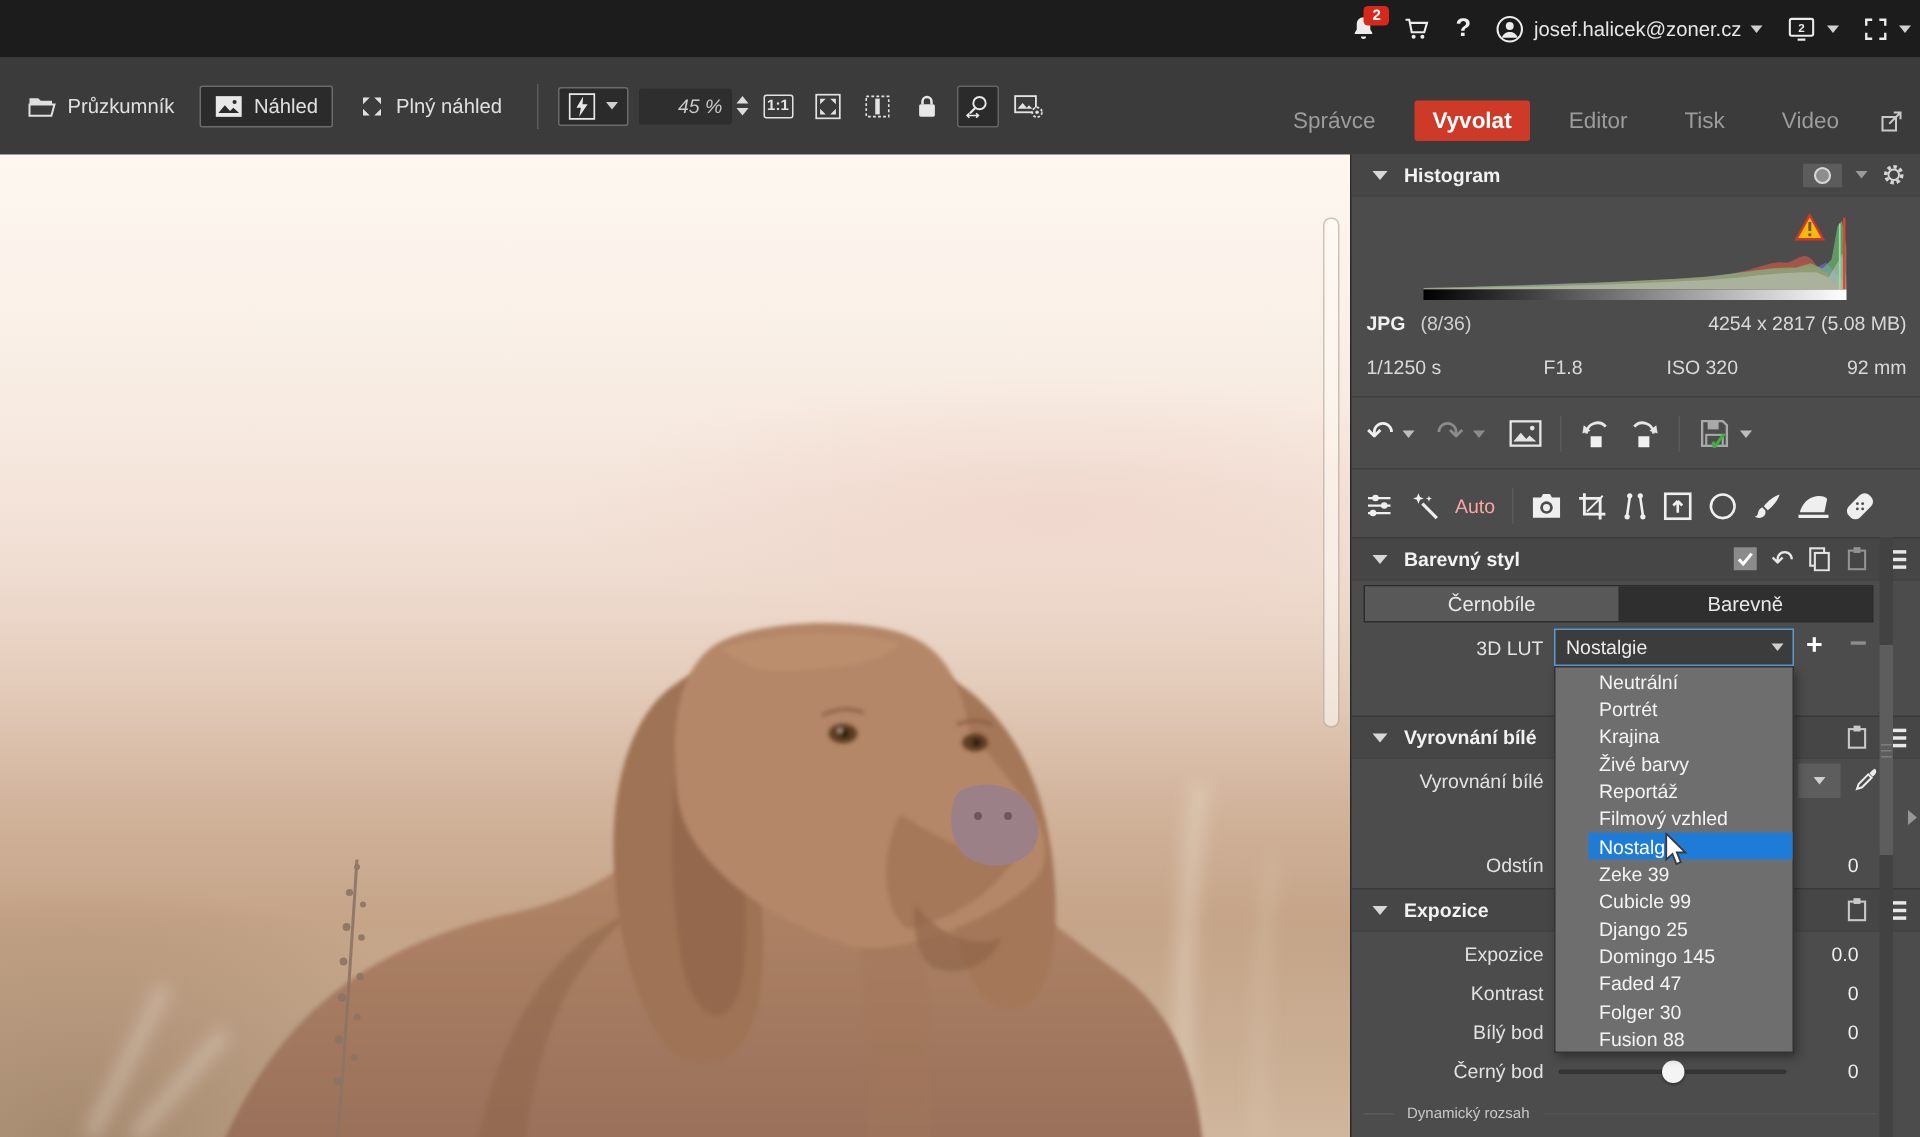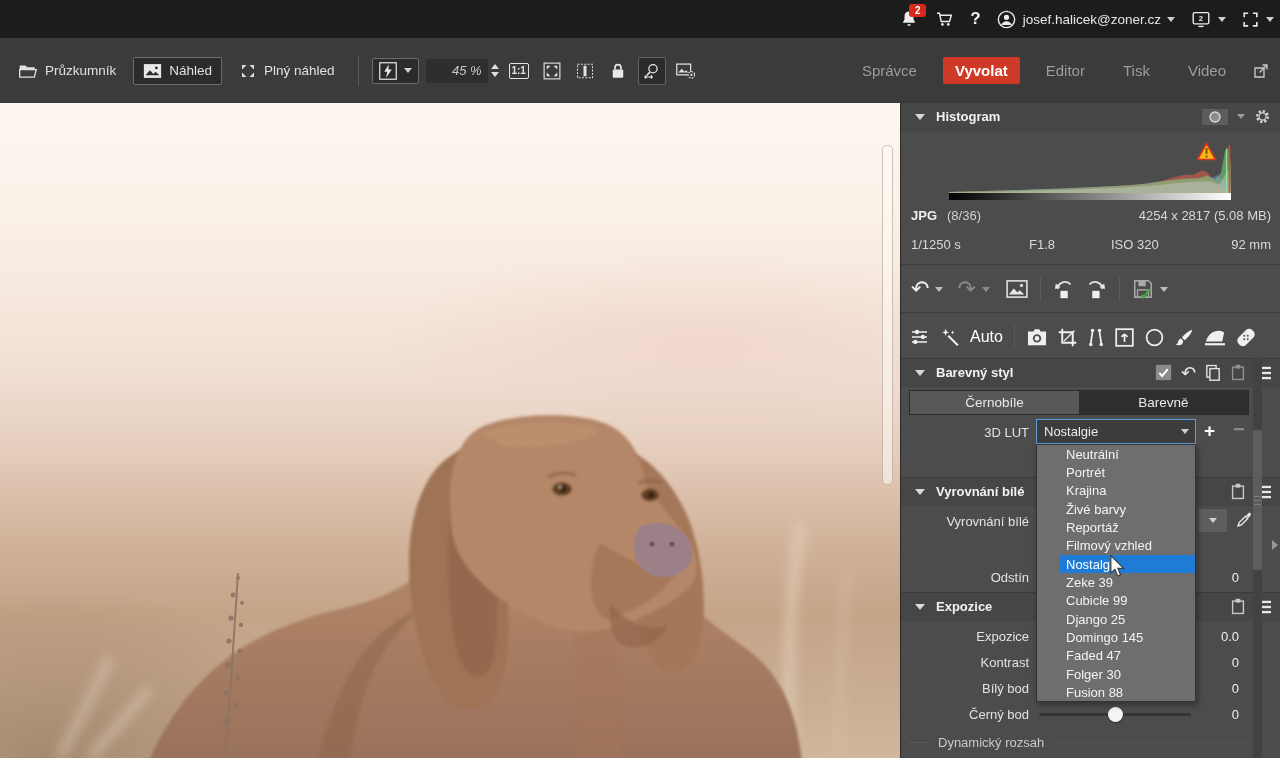--- a/index.html
+++ b/index.html
@@ -20,21 +20,21 @@
   .tbtn{display:flex;align-items:center;gap:7px;padding:5px 9px;color:#e0e0e0;font-size:13.5px;border:1px solid transparent;border-radius:2px;}
   .tbtn.selected{background:#2b2b2b;border-color:#6b6b6b;}
   .vsep{width:1px;height:30px;background:#5a5a5a;margin:0 6px;}
   .zoomfield{width:56px;height:24px;background:#2e2e2e;color:#c9c9c9;font-size:13px;display:flex;align-items:center;justify-content:flex-end;padding-right:6px;border-radius:2px;}
   .stepper{display:flex;flex-direction:column;gap:3px;margin-left:3px;}
   .stepper .up{width:0;height:0;border-left:4px solid transparent;border-right:4px solid transparent;border-bottom:5px solid #dcdcdc;}
   .stepper .dn{width:0;height:0;border-left:4px solid transparent;border-right:4px solid transparent;border-top:5px solid #dcdcdc;}
   .ibtn{display:flex;align-items:center;justify-content:center;width:26px;height:26px;border-radius:2px;}
   .ibtn.pressed{background:#2b2b2b;border:1px solid #636363;}
   .oneone{border:1.5px solid #e3e3e3;color:#e3e3e3;font-size:10px;font-weight:bold;width:18px;height:14px;display:flex;align-items:center;justify-content:center;border-radius:2px;}
-  .mtabs{position:absolute;right:10px;top:0;height:65px;display:flex;align-items:center;gap:14px;}
+  .mtabs{position:absolute;right:10px;top:10px;height:65px;display:flex;align-items:center;gap:14px;}
   .mtab{color:#9c9c9c;font-size:15px;padding:5px 12px;}
   .mtab.active{background:#ce3a27;color:#fff;font-weight:bold;border-radius:2px;}
   
   .image-area{position:absolute;left:0;top:103px;width:900px;height:655px;overflow:hidden;
     background:
       radial-gradient(55% 45% at 6% 102%, rgba(125,95,68,.55), rgba(125,95,68,0) 62%),
       radial-gradient(48% 18% at 78% 36%, rgba(238,206,196,.55), rgba(238,206,196,0) 75%),
       linear-gradient(180deg,#fdf7f0 0%,#faf1e8 16%,#f6e8de 30%,#f0ddd2 42%,#e4ccba 54%,#d2b49c 66%,#c5a488 78%,#c9ad93 90%,#d0b69c 100%);}
   .img-scroll{position:absolute;right:7px;top:42px;width:9px;height:338px;border-radius:5px;
       background:rgba(255,252,246,.55);border:1px solid rgba(130,115,100,.4);}
@@ -56,21 +56,21 @@
   .plusbtn{position:absolute;left:303px;top:317px;color:#fff;font-size:19px;font-weight:bold;line-height:22px;}
   .minusbtn{position:absolute;left:332px;top:315px;color:#8d8d8d;font-size:20px;font-weight:bold;line-height:22px;}
   .droplist{position:absolute;left:135px;top:341px;width:160px;height:258px;background:#6e6e6e;border:1px solid #333;box-sizing:border-box;z-index:40;box-shadow:2px 3px 6px rgba(0,0,0,.35);}
   .dropitem{height:18.35px;display:flex;align-items:center;padding-left:7px;color:#f3f3f3;font-size:13px;white-space:nowrap;margin-left:22px;}
   .dropitem.sel{background:#1e7cd7;color:#fff;}
   .tabs2{position:absolute;left:8px;top:287px;width:340px;height:25px;display:flex;border:1px solid #2c2c2c;box-sizing:border-box;}
   .tab-cell{flex:1;display:flex;align-items:center;justify-content:center;font-size:13.5px;color:#e8e8e8;}
   .slider{position:absolute;left:138px;width:152px;height:26px;}
   .slider .track{position:absolute;left:0;right:0;top:12px;height:3px;background:#353535;border-radius:2px;}
   .slider .knob{position:absolute;top:6px;width:15px;height:15px;border-radius:50%;background:#f4f4f4;box-shadow:0 1px 2px rgba(0,0,0,.4);}
-  .subsec{position:absolute;left:0;width:380px;height:26px;display:flex;align-items:center;color:#c9c9c9;font-size:13px;}
+  .subsec{position:absolute;left:0;width:380px;height:26px;display:flex;align-items:center;color:#c9c9c9;font-size:10px;}
   .subsec .ln{flex:1;height:1px;background:#5a5a5a;}
   .subsec .txt{margin:0 9px;white-space:nowrap;}
   .panel-scroll{position:absolute;left:352px;top:255px;width:9px;height:400px;background:#424242;}
   .panel-thumb{position:absolute;left:0;top:72px;width:9px;height:140px;background:#5d5d5d;}
   .grip{position:absolute;left:1px;width:7px;height:1px;background:#7c7c7c;}
   .cursor{position:absolute;left:208px;top:452px;z-index:60;}
   .collapse-arrow{position:absolute;left:371px;top:437px;width:0;height:0;border-top:5px solid transparent;border-bottom:5px solid transparent;border-left:6px solid #979797;}
   svg{display:block;}
 </style>
 </head>
@@ -377,21 +377,21 @@
             <circle cx="9" cy="6" r="2.6"></circle>
             <circle cx="16" cy="12" r="2.6"></circle>
             <circle cx="7" cy="18" r="2.6"></circle>
           </g>
         </svg>
       <svg width="22" height="21" viewBox="0 0 24 24">
           <path d="M10 10L21 21" stroke="#efefef" stroke-width="2.4"></path>
           <path d="M7 2l1.2 3L11 6l-2.8 1L7 10 5.8 7 3 6l2.8-1z" fill="#efefef"></path>
           <path d="M15 4l.7 1.8L17.5 6l-1.8.7L15 8.5l-.7-1.8L12.5 6l1.8-.2z" fill="#efefef"></path>
         </svg>
-      <span style="color:#ffffff;font-size:16px;">Auto</span>
+      <span style="color:#fca5a5;font-size:13px;">Auto</span>
       <div class="vsep" style="height:24px;margin:0 2px;"></div>
       <svg width="22" height="19" viewBox="0 0 24 21">
           <path d="M8 4l1.5-2.5h5L16 4h6v15H2V4z" fill="#efefef"></path>
           <circle cx="12" cy="11.5" r="4.6" fill="#4c4c4c"></circle>
           <circle cx="12" cy="11.5" r="2.6" fill="#efefef"></circle>
         </svg>
       <svg width="21" height="21" viewBox="0 0 24 24">
           <path d="M6 2v16h16" fill="none" stroke="#efefef" stroke-width="2.2"></path>
           <path d="M2 6h16v16" fill="none" stroke="#efefef" stroke-width="2.2"></path>
           <path d="M20 4L8 16" stroke="#efefef" stroke-width="1.4"></path>

